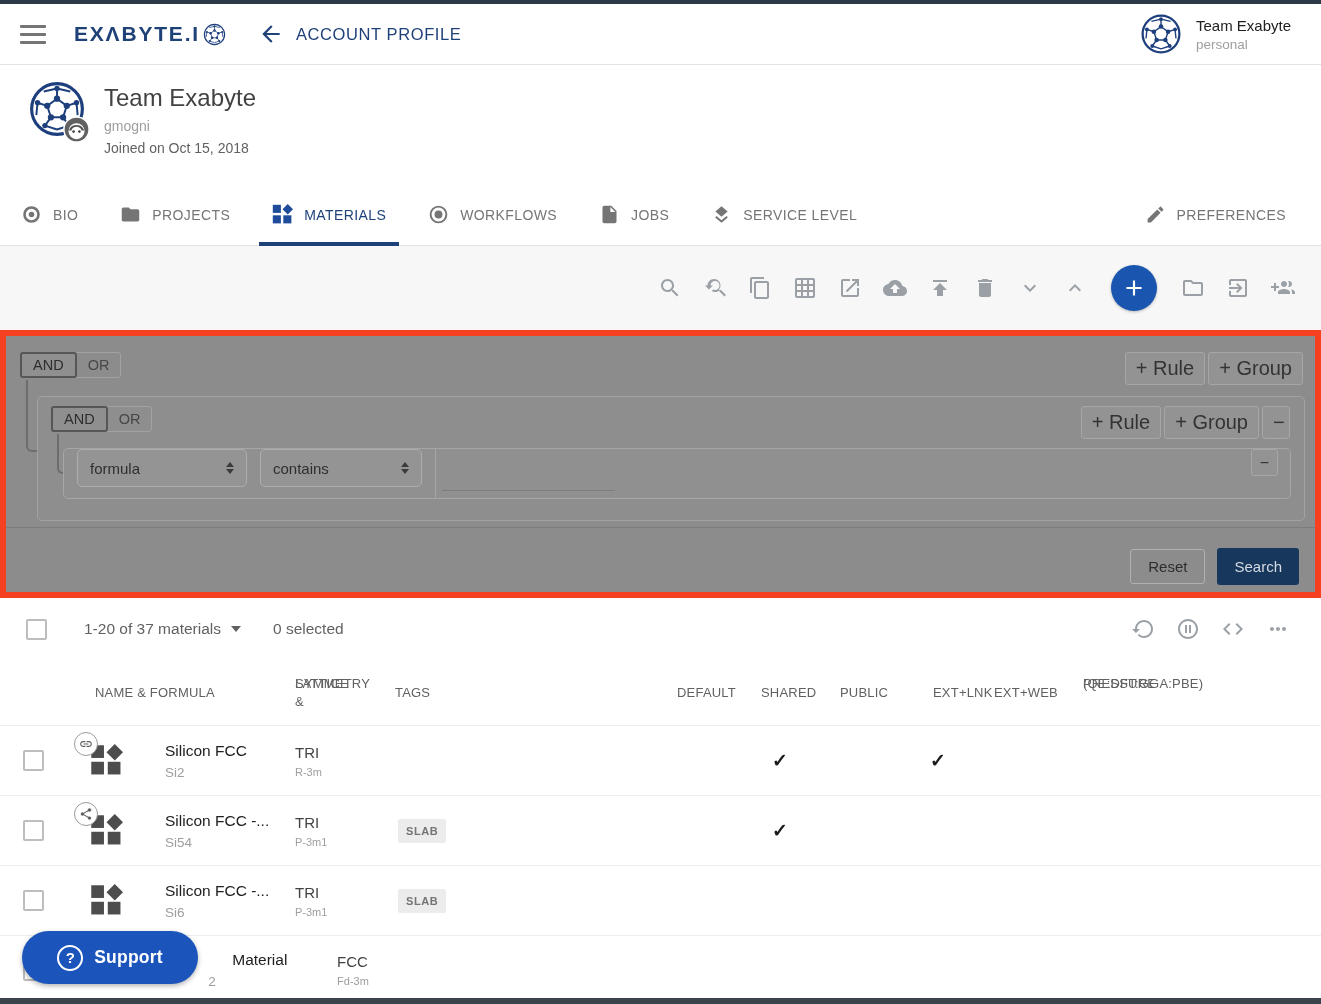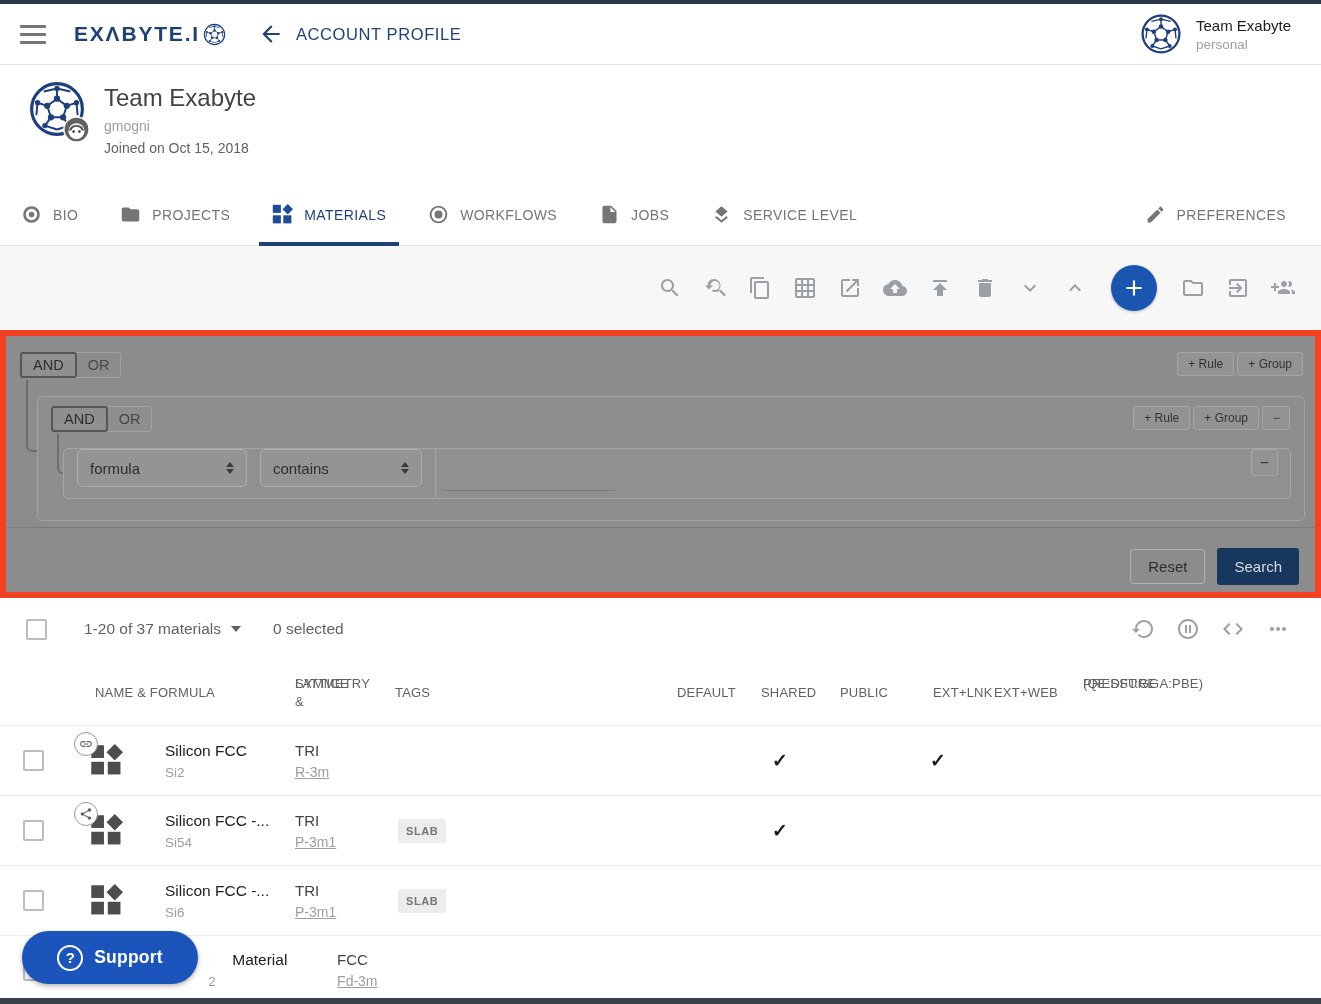--- a/index.html
+++ b/index.html
@@ -47,21 +47,21 @@
   .fab { width:46px; height:46px; border-radius:50%; background:#1a56b0; display:flex; align-items:center; justify-content:center; margin:0 3px; cursor:pointer; border:none; box-shadow:0 1px 3px rgba(0,0,0,.25); }
   .fab svg { width:26px; height:26px; }
 
   
   .filter { position:absolute; top:330px; left:0; right:0; height:268px; background:#8c8c8c; border:6px solid #f54120; }
   .seg { display:flex; position:absolute; }
   .seg-outer { left:14px; top:16px; }
   .seg button { font-family:inherit; font-size:14.5px; cursor:pointer; }
   .seg-on  { border:2px solid #565656; background:#8f8f8f; color:#2d2d2d; padding:3px 11px; border-radius:3px; z-index:2; }
   .seg-off { border:1px solid #a2a2a2; background:transparent; color:#474747; padding:4px 11px; border-radius:0 3px 3px 0; margin-left:-1px; }
-  .fbtn { border:1px solid #a6a6a6; background:#939393; color:#333; font-size:12px; padding:4px 10px; border-radius:3px; font-family:inherit; cursor:pointer; }
+  .fbtn { border:1px solid #a6a6a6; background:#939393; color:#333; font-size:20px; padding:4px 10px; border-radius:3px; font-family:inherit; cursor:pointer; }
   .grp-actions { position:absolute; display:flex; gap:3px; }
   .grp-actions-outer { top:16px; right:12px; }
   .conn { position:absolute; border-left:2px solid #6d6d6d; border-bottom:2px solid #6d6d6d; border-bottom-left-radius:6px; }
   .conn-outer { left:20px; top:44px; width:14px; height:72px; }
   .inner-group { position:absolute; left:31px; top:60px; width:1268px; height:125px; border:1px solid #a2a2a2; border-radius:5px; background:#8e8e8e; }
   .seg-inner { left:13px; top:9px; }
   .grp-actions-inner { top:9px; right:14px; }
   .conn-inner { left:19px; top:37px; width:8px; height:40px; }
   .rule-row { position:absolute; left:25px; top:51px; width:1228px; height:51px; border:1px solid #a6a6a6; border-radius:5px; background:#909090; display:flex; }
   .select { height:38px; border:1px solid #adadad; border-radius:5px; background:#949494; color:#2f2f2f; font-size:15px; display:flex; align-items:center; justify-content:space-between; padding:0 12px; cursor:pointer; }
@@ -109,21 +109,21 @@
   .c-check { width:60px; padding-left:23px; }
   .c-icon { width:80px; position:relative; display:flex; justify-content:center; }
   .c-icon svg.cluster { width:33px; height:33px; margin-left:12px; }
   .badge { position:absolute; left:14px; top:-12px; width:24px; height:24px; background:#fff; border:1.5px solid #9a9a9a; border-radius:50%; display:flex; align-items:center; justify-content:center; z-index:2; }
   .badge svg { width:14px; height:14px; }
   .c-name { width:130px; padding-left:25px; }
   .mat-name { font-size:15.5px; color:#212121; white-space:nowrap; }
   .mat-formula { font-size:13.5px; color:#9e9e9e; margin-top:5px; }
   .c-lattice { width:100px; padding-left:25px; }
   .lat { font-size:15px; color:#424242; }
-  .sym { font-size:14px; color:#9e9e9e; margin-top:5px;text-decoration:underline; }
+  .sym { font-size:11px; color:#9e9e9e; margin-top:5px; }
   .c-tags { width:290px; padding-left:28px; }
   .chip { display:inline-block; background:#ececec; color:#757575; font-size:11px; font-weight:bold; letter-spacing:.6px; padding:6px 8px; border-radius:2px; }
   .c-f1 { width:80px; text-align:center; } .c-f2 { width:80px; text-align:center; }
   .c-f3 { width:76px; text-align:center; } .c-f4 { width:84px; text-align:center; } .c-f5 { width:86px; text-align:center; }
   .check { font-size:19px; color:#1b1b1b; font-weight:bold; }
   .c-pressure { width:140px; } .c-energy { flex:1; }
   .r4 .mat-name { margin-left:35px; }
   .r4 .mat-formula { margin-left:11px; }
 
   

